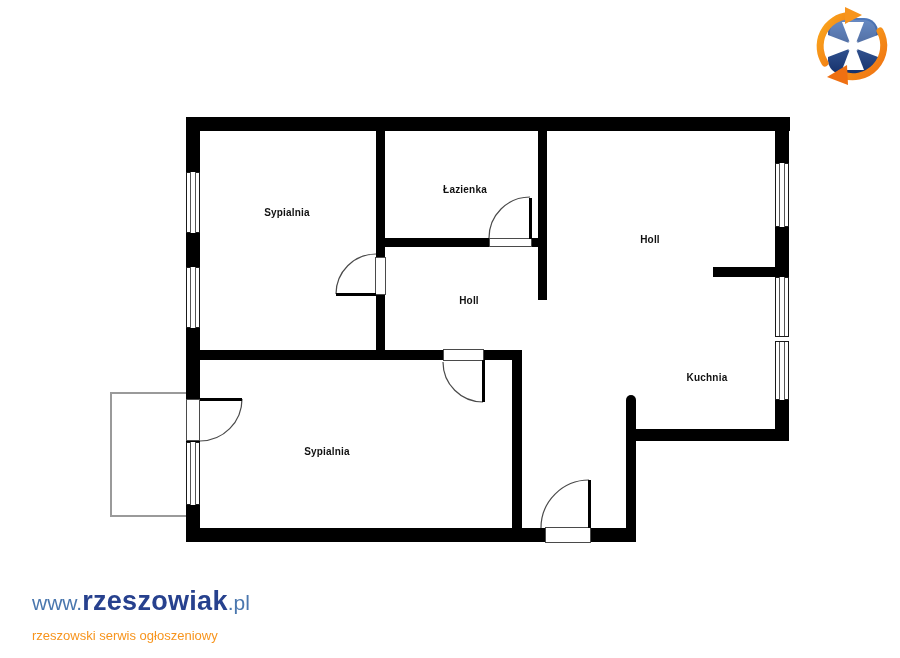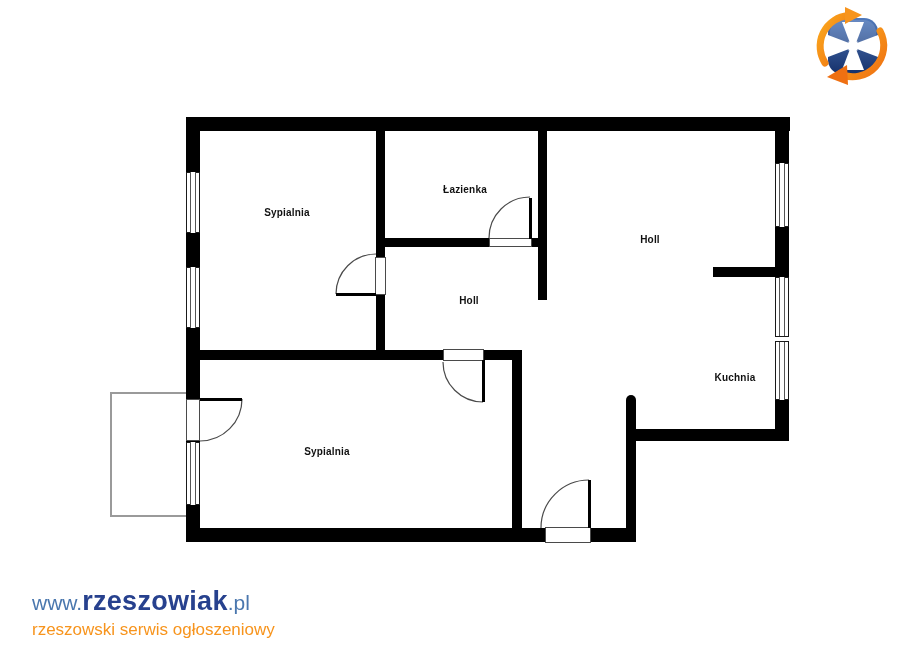--- a/index.html
+++ b/index.html
@@ -36,21 +36,21 @@
     position:absolute;transform:translate(-50%,-50%);
     font-size:10px;font-weight:bold;color:#111;letter-spacing:0.2px;
     white-space:nowrap;z-index:6;margin-left:35px;
   }
   .logo{position:absolute;left:812px;top:6px;width:80px;height:80px;z-index:7;}
   .watermark{position:absolute;left:32px;top:588px;z-index:7;}
   .wm-line1{display:flex;align-items:baseline;line-height:1;}
   .wm-www{font-size:21px;color:#4a77ae;}
   .wm-name{font-size:27px;font-weight:bold;color:#27418e;letter-spacing:0.3px;text-align:center;}
   .wm-pl{font-size:21px;color:#4a77ae;}
-  .wm-tagline{font-size:17px;color:#f7941d;margin-top:6px;line-height:1;}
+  .wm-tagline{font-size:13px;color:#f7941d;margin-top:14px;line-height:1;}
 </style>
 </head>
 <body>
 
 <div class="plan">
 
   <div class="balcony"></div>
 
   <div class="wall" style="left:186px;top:117px;width:604px;height:14px;"></div>
   <div class="wall" style="left:186px;top:117px;width:14px;height:425px;"></div>
@@ -103,21 +103,21 @@
     <path d="M 336 294 A 40 40 0 0 1 376 254" fill="none" stroke="#4a4a4a" stroke-width="1.2"></path>
     <path d="M 483 402 A 40 40 0 0 1 443 362" fill="none" stroke="#4a4a4a" stroke-width="1.2"></path>
     <path d="M 589 480 A 48 48 0 0 0 541 528" fill="none" stroke="#4a4a4a" stroke-width="1.2"></path>
     <path d="M 242 399 A 42 42 0 0 1 200 441" fill="none" stroke="#4a4a4a" stroke-width="1.2"></path>
   </svg>
 
   <div class="room-label" style="left:252px;top:212px;">Sypialnia</div>
   <div class="room-label" style="left:430px;top:189px;">Łazienka</div>
   <div class="room-label" style="left:434px;top:300px;text-align:center;">Holl</div>
   <div class="room-label" style="left:615px;top:239px;">Holl</div>
-  <div class="room-label" style="left:700px;top:377px;">Kuchnia</div>
+  <div class="room-label" style="left:672px;top:377px;">Kuchnia</div>
   <div class="room-label" style="left:292px;top:451px;">Sypialnia</div>
 </div>
 
 <svg class="logo" viewBox="0 0 80 80">
   <defs>
     <linearGradient id="shieldGrad" x1="0" y1="0" x2="0" y2="1">
       <stop offset="0" stop-color="#5079bb"></stop>
       <stop offset="1" stop-color="#16316b"></stop>
     </linearGradient>
     <linearGradient id="orangeGrad" x1="0" y1="0" x2="1" y2="1">

